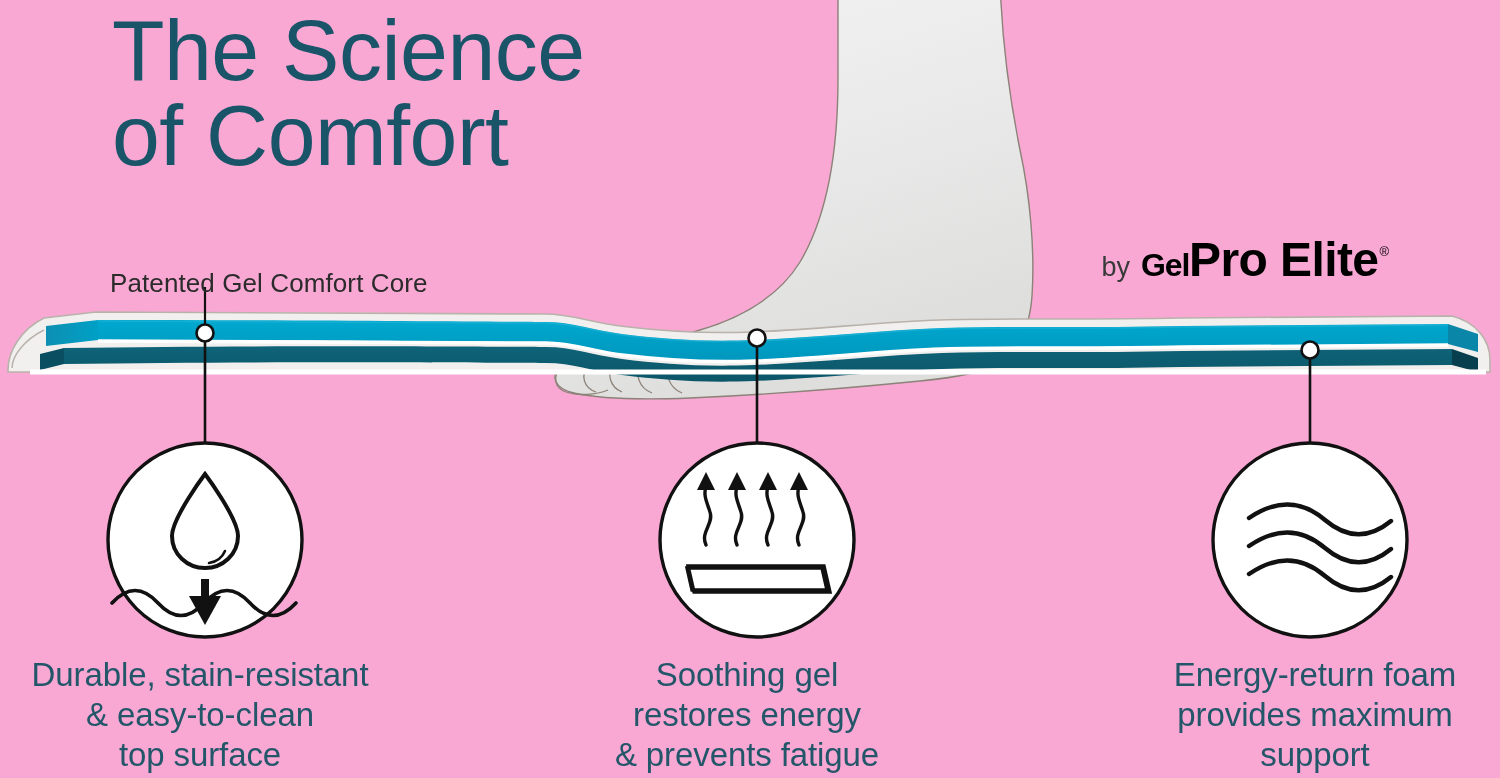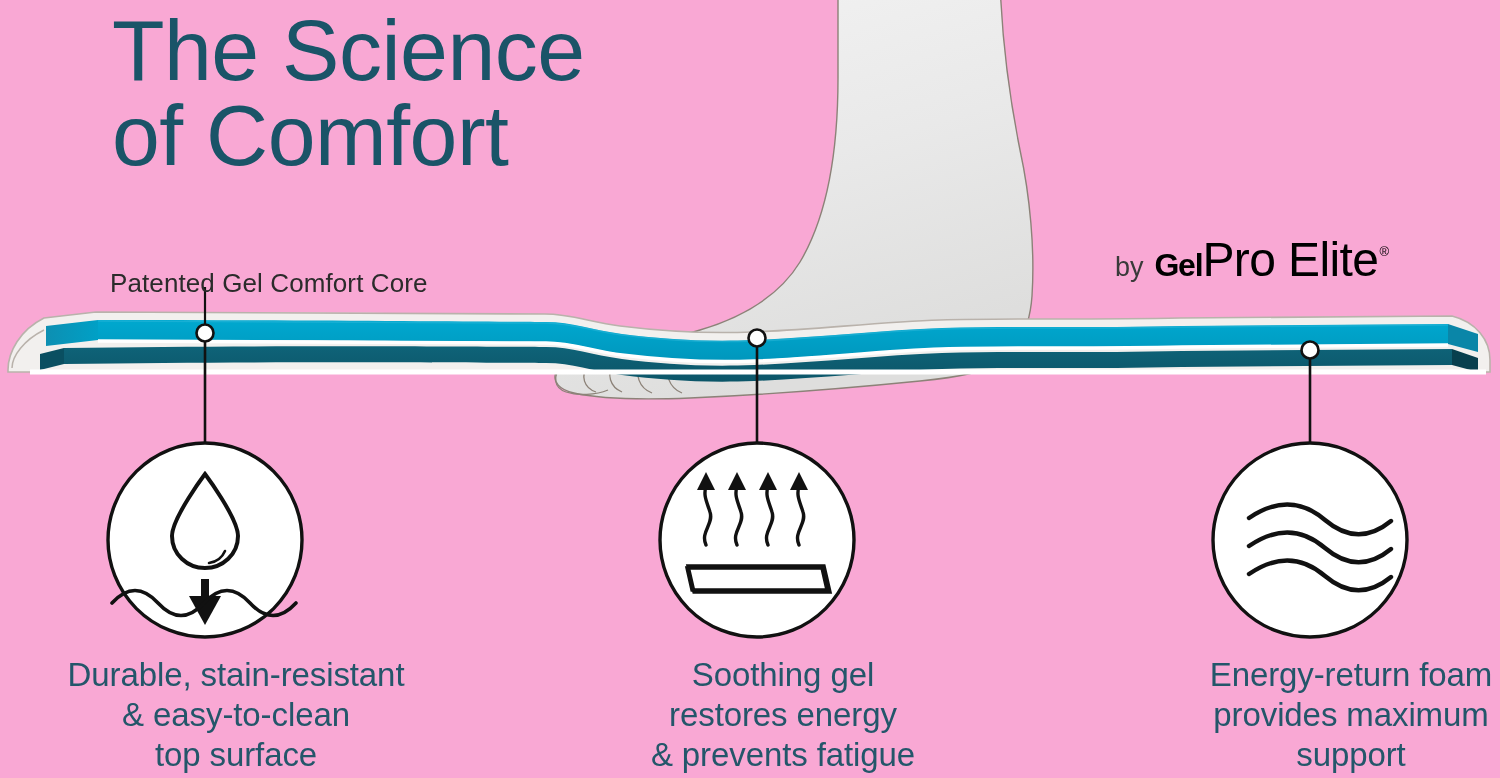--- a/index.html
+++ b/index.html
@@ -69,21 +69,21 @@
   }
   #brand .gel {
     color: #000000;
     font-size: 32px;
     font-weight: 700;
     letter-spacing: -1.2px;
   }
   #brand .proelite {
     color: #000000;
     font-size: 48px;
-    font-weight: 400;
+    font-weight: 700;
     letter-spacing: -0.6px;
   }
   #brand .tm {
     color: #000000;
     font-size: 13px;
     font-weight: 300;
     position: relative;
     top: -20px;
     left: 1px;
   }
@@ -91,21 +91,20 @@
   .caption {
     position: absolute;
     top: 655px;
     color: #24566a;
     font-size: 33px;
     font-weight: 300;
     line-height: 1.21;
     text-align: center;
     white-space: pre-line;
     letter-spacing: -0.1px;
-    margin-left: 36px;
   }
   #caption-0 { left: 0px;    width: 400px; }
   #caption-1 { left: 552px;  width: 390px; }
   #caption-2 { left: 1115px; width: 400px; }
 </style>
 </head>
 <body>
 
 <div id="infographic">
 

